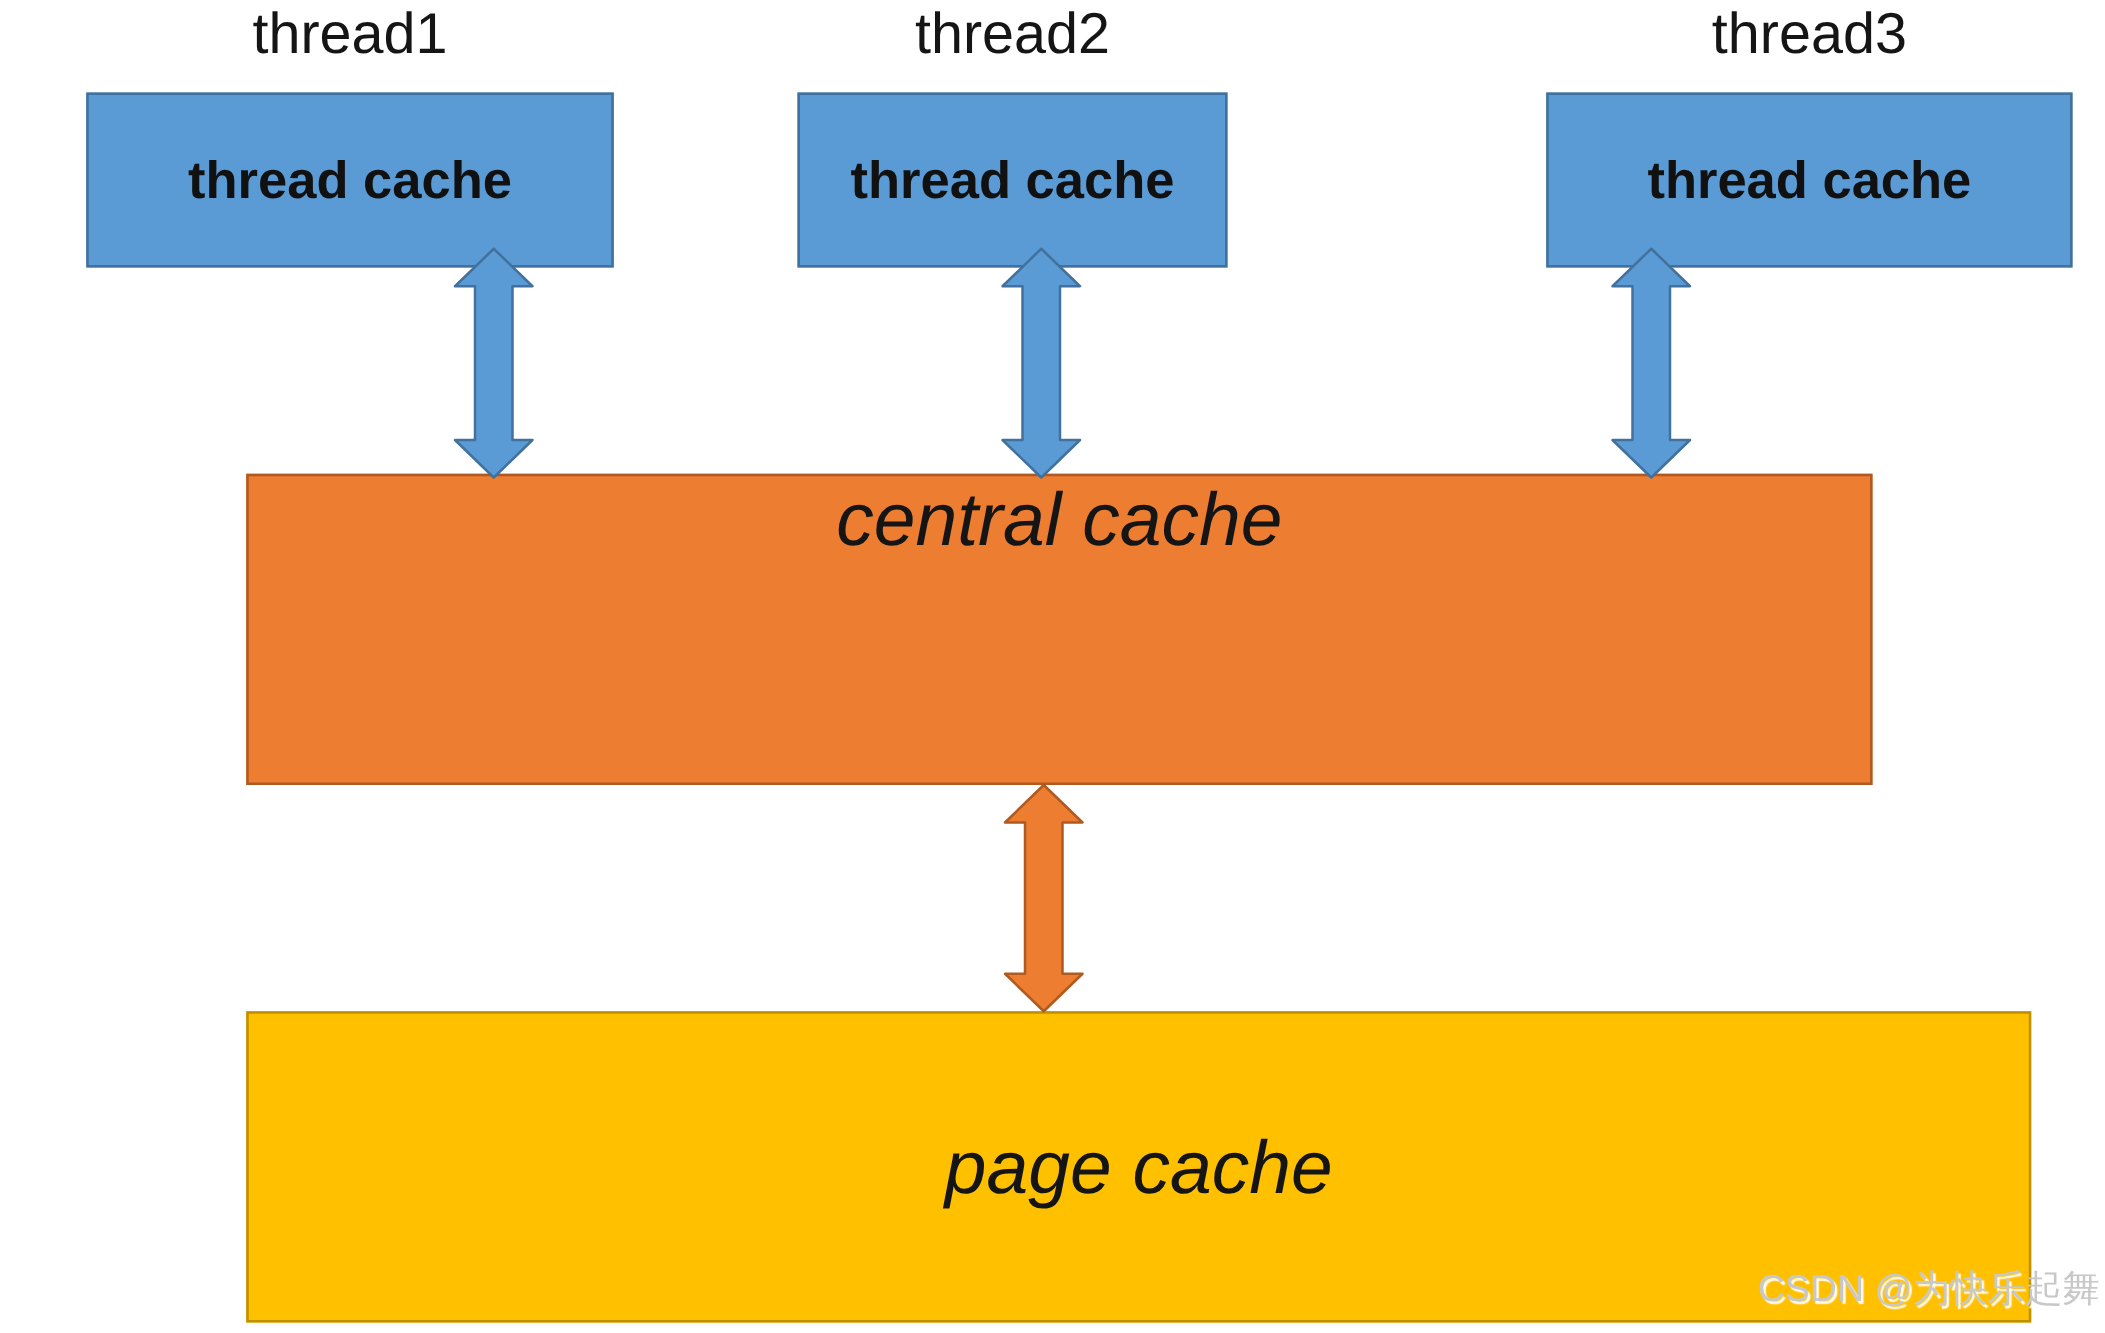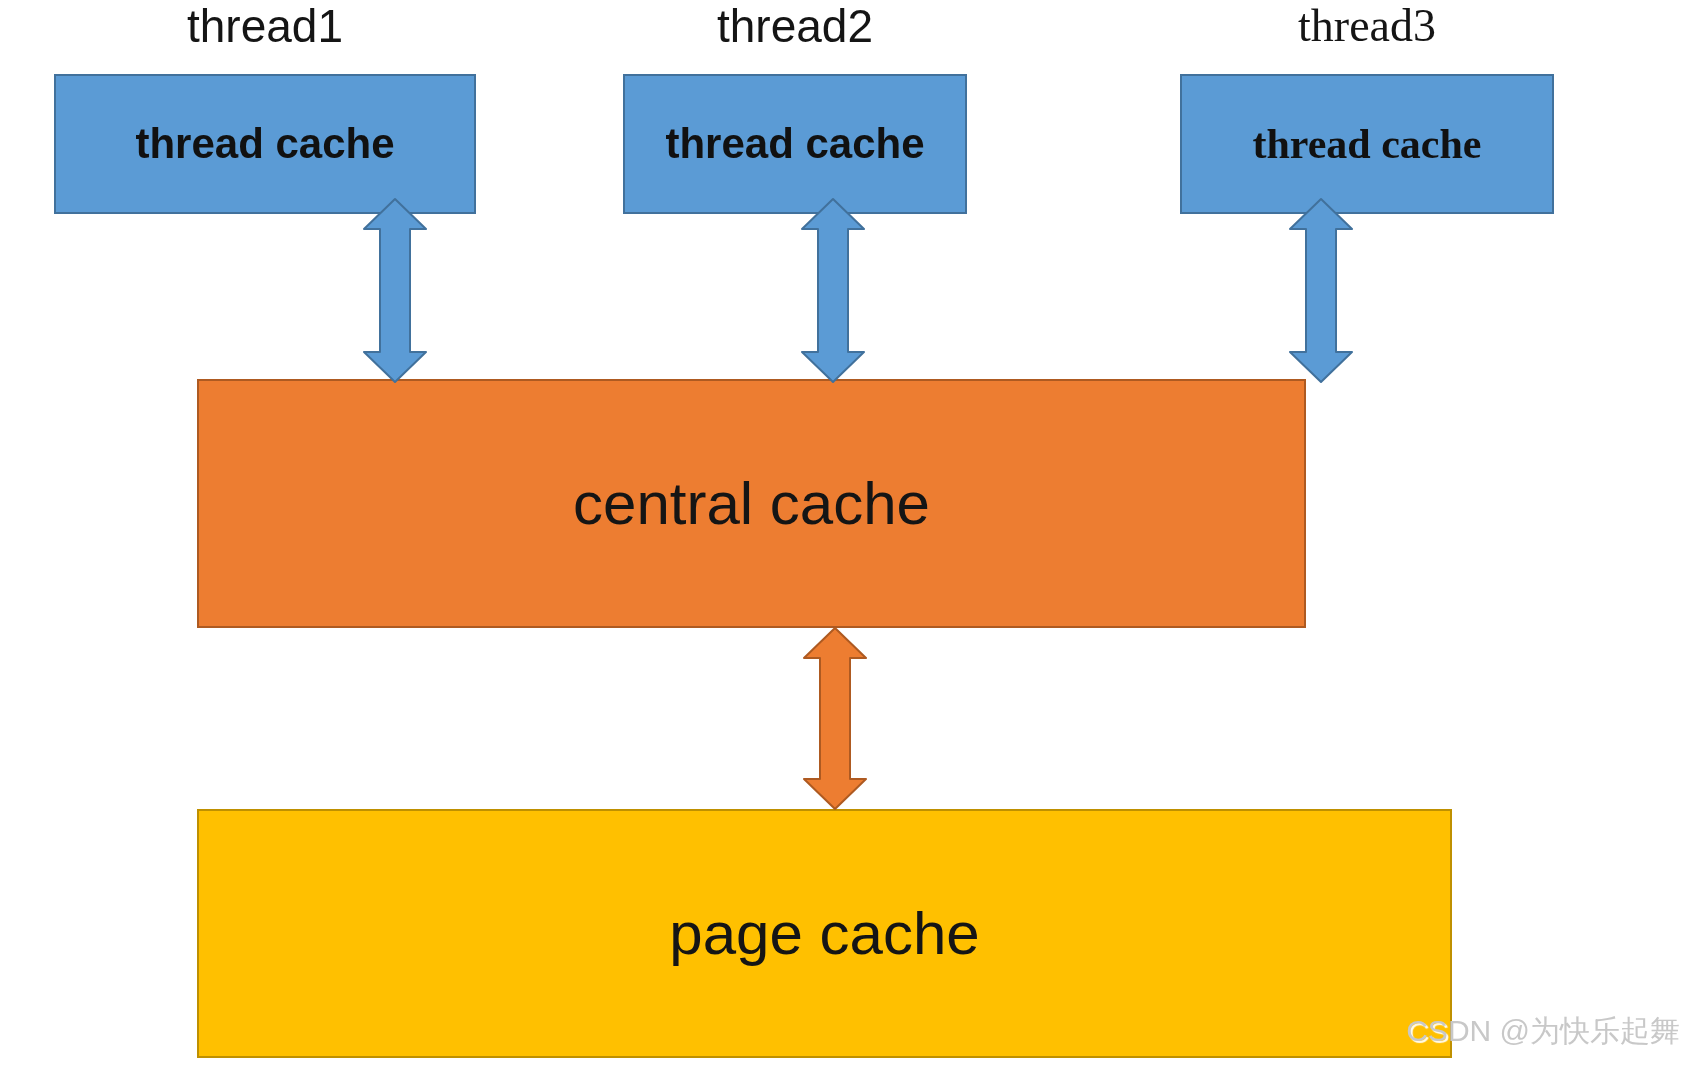--- a/index.html
+++ b/index.html
@@ -22,21 +22,21 @@
     top: 0;
     left: 0;
     width: 100%;
     text-align: center;
     font-size: 46px;
     line-height: 52px;
     color: #151515;
     white-space: nowrap;
   }
 
-  .thread-group { position: absolute; top: 0; height: 216px; }
+  .thread-group { position: absolute; top: 0; height: 216px; margin-left: 15px; }
 
   
   .thread-box {
     position: absolute;
     top: 74px;
     left: 0;
     width: 100%;
     height: 140px;
     background: var(--thread_box_fill, #5B9BD5);
     border: 2px solid var(--thread_box_border, #41719C);
@@ -51,48 +51,50 @@
     font-weight: 700;
     color: #111111;
     white-space: nowrap;
   }
 
   
   .central-box {
     position: absolute;
     left: 197px;
     top: 379px;
-    width: 1109px;
+    width: 1301px;
     height: 249px;
     background: var(--central_fill, #ED7D31);
     border: 2px solid var(--central_border, #AE5A21);
     box-sizing: border-box;
     display: flex;
-    align-items: center;
+    align-items: flex-start;
     justify-content: center;
+    font-style: italic;
   }
   .big-label {
     font-size: 60px;
     color: #151515;
     white-space: nowrap;
   }
 
   
   .page-box {
     position: absolute;
     left: 197px;
     top: 809px;
-    width: 1255px;
+    width: 1428px;
     height: 249px;
     background: var(--page_fill, #FFC000);
     border: 2px solid var(--page_border, #BF9000);
     box-sizing: border-box;
     display: flex;
     align-items: center;
     justify-content: center;
+    font-style: italic;
   }
 
   .arrow-svg { position: absolute; overflow: visible; }
   .arrow-blue {
     fill: var(--blue_arrow_fill, #5B9BD5);
     stroke: var(--blue_arrow_border, #41719C);
     stroke-width: 2;
     stroke-linejoin: round;
   }
   .arrow-orange {
@@ -125,21 +127,21 @@
     </div>
   </div>
 
   <div class="thread-group" style="left:623px; width:344px;">
     <div class="thread-title">thread2</div>
     <div class="thread-box">
       <span class="thread-box-label">thread cache</span>
     </div>
   </div>
 
-  <div class="thread-group" style="left:1180px; width:374px;font-family:Liberation Serif, serif;">
+  <div class="thread-group" style="left:1222px; width:421px;">
     <div class="thread-title">thread3</div>
     <div class="thread-box">
       <span class="thread-box-label">thread cache</span>
     </div>
   </div>
 
   <div class="central-box">
     <span class="big-label">central cache</span>
   </div>
 

